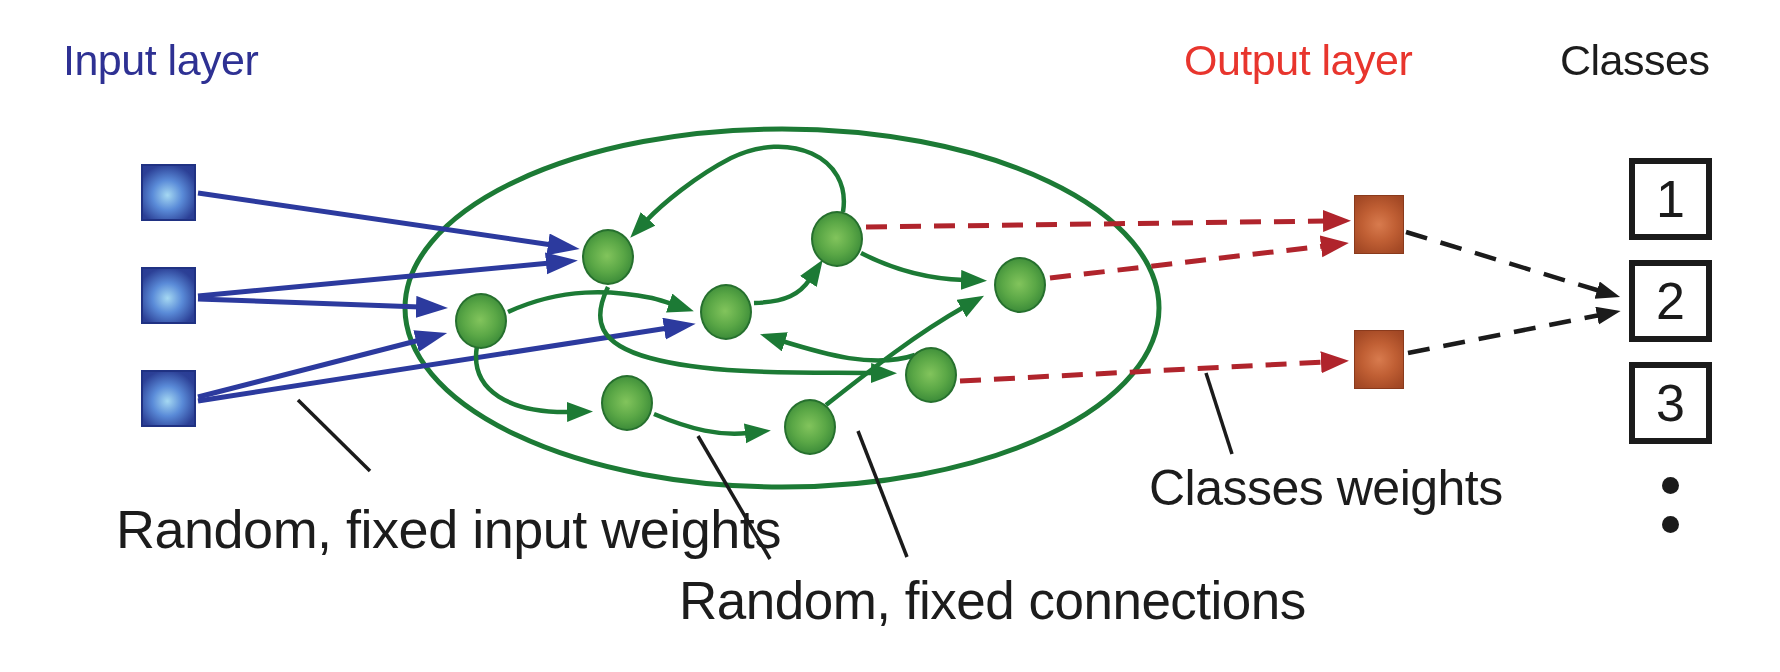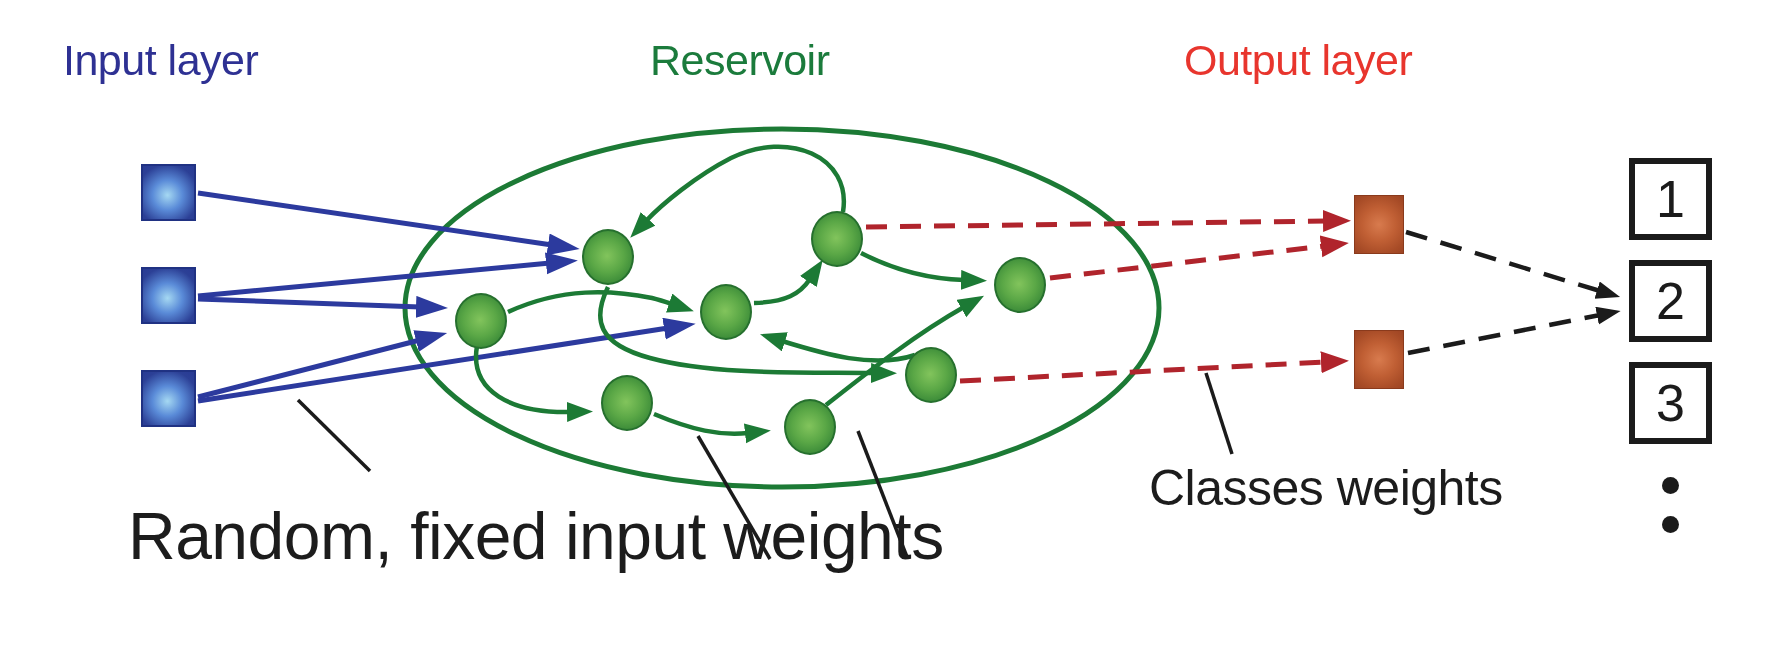--- a/index.html
+++ b/index.html
@@ -90,22 +90,22 @@
 
     <g stroke="#1b1b1b" stroke-width="3.5" fill="none">
       <path d="M 298,400 L 370,471"></path>
       <path d="M 698,436 L 770,559"></path>
       <path d="M 858,431 L 907,557"></path>
       <path d="M 1206,373 L 1232,454"></path>
     </g>
   </svg>
 
   <div class="lbl title t-input" style="left:63px;top:36px;">Input layer</div>
-  <div class="lbl title t-reservoir" style="left:650px;top:36px;">Reservoir</div>
   <div class="lbl title t-output" style="left:1184px;top:36px;">Output layer</div>
+  <div class="lbl title t-black" style="left:1560px;top:36px;">Classes</div>
 
   <div class="in-sq" style="left:141px;top:164px;"></div>
   <div class="in-sq" style="left:141px;top:267px;"></div>
   <div class="in-sq" style="left:141px;top:370px;"></div>
 
   <div class="node" style="left:582px;top:229px;"></div>
   <div class="node" style="left:455px;top:293px;"></div>
   <div class="node" style="left:700px;top:284px;"></div>
   <div class="node" style="left:811px;top:211px;"></div>
   <div class="node" style="left:994px;top:257px;"></div>
@@ -122,16 +122,17 @@
   <div class="cbox" style="left:1629px;top:260px;">
     <span>2</span>
   </div>
   <div class="cbox" style="left:1629px;top:362px;">
     <span>3</span>
   </div>
 
   <div class="dot" style="left:1662px;top:477px;"></div>
   <div class="dot" style="left:1662px;top:516px;"></div>
 
-  <div class="lbl ann" style="left:128px;top:498px;font-size:66px;text-align:right;">Random, fixed input weights</div>
+  <div class="lbl ann" style="left:116px;top:498px;font-size:54px;text-align:right;">Random, fixed input weights</div>
+  <div class="lbl ann" style="left:679px;top:570px;font-size:53px;">Random, fixed connections</div>
   <div class="lbl ann" style="left:1149px;top:459px;font-size:50px;">Classes weights</div>
 
 </div>
 
 </body></html>

